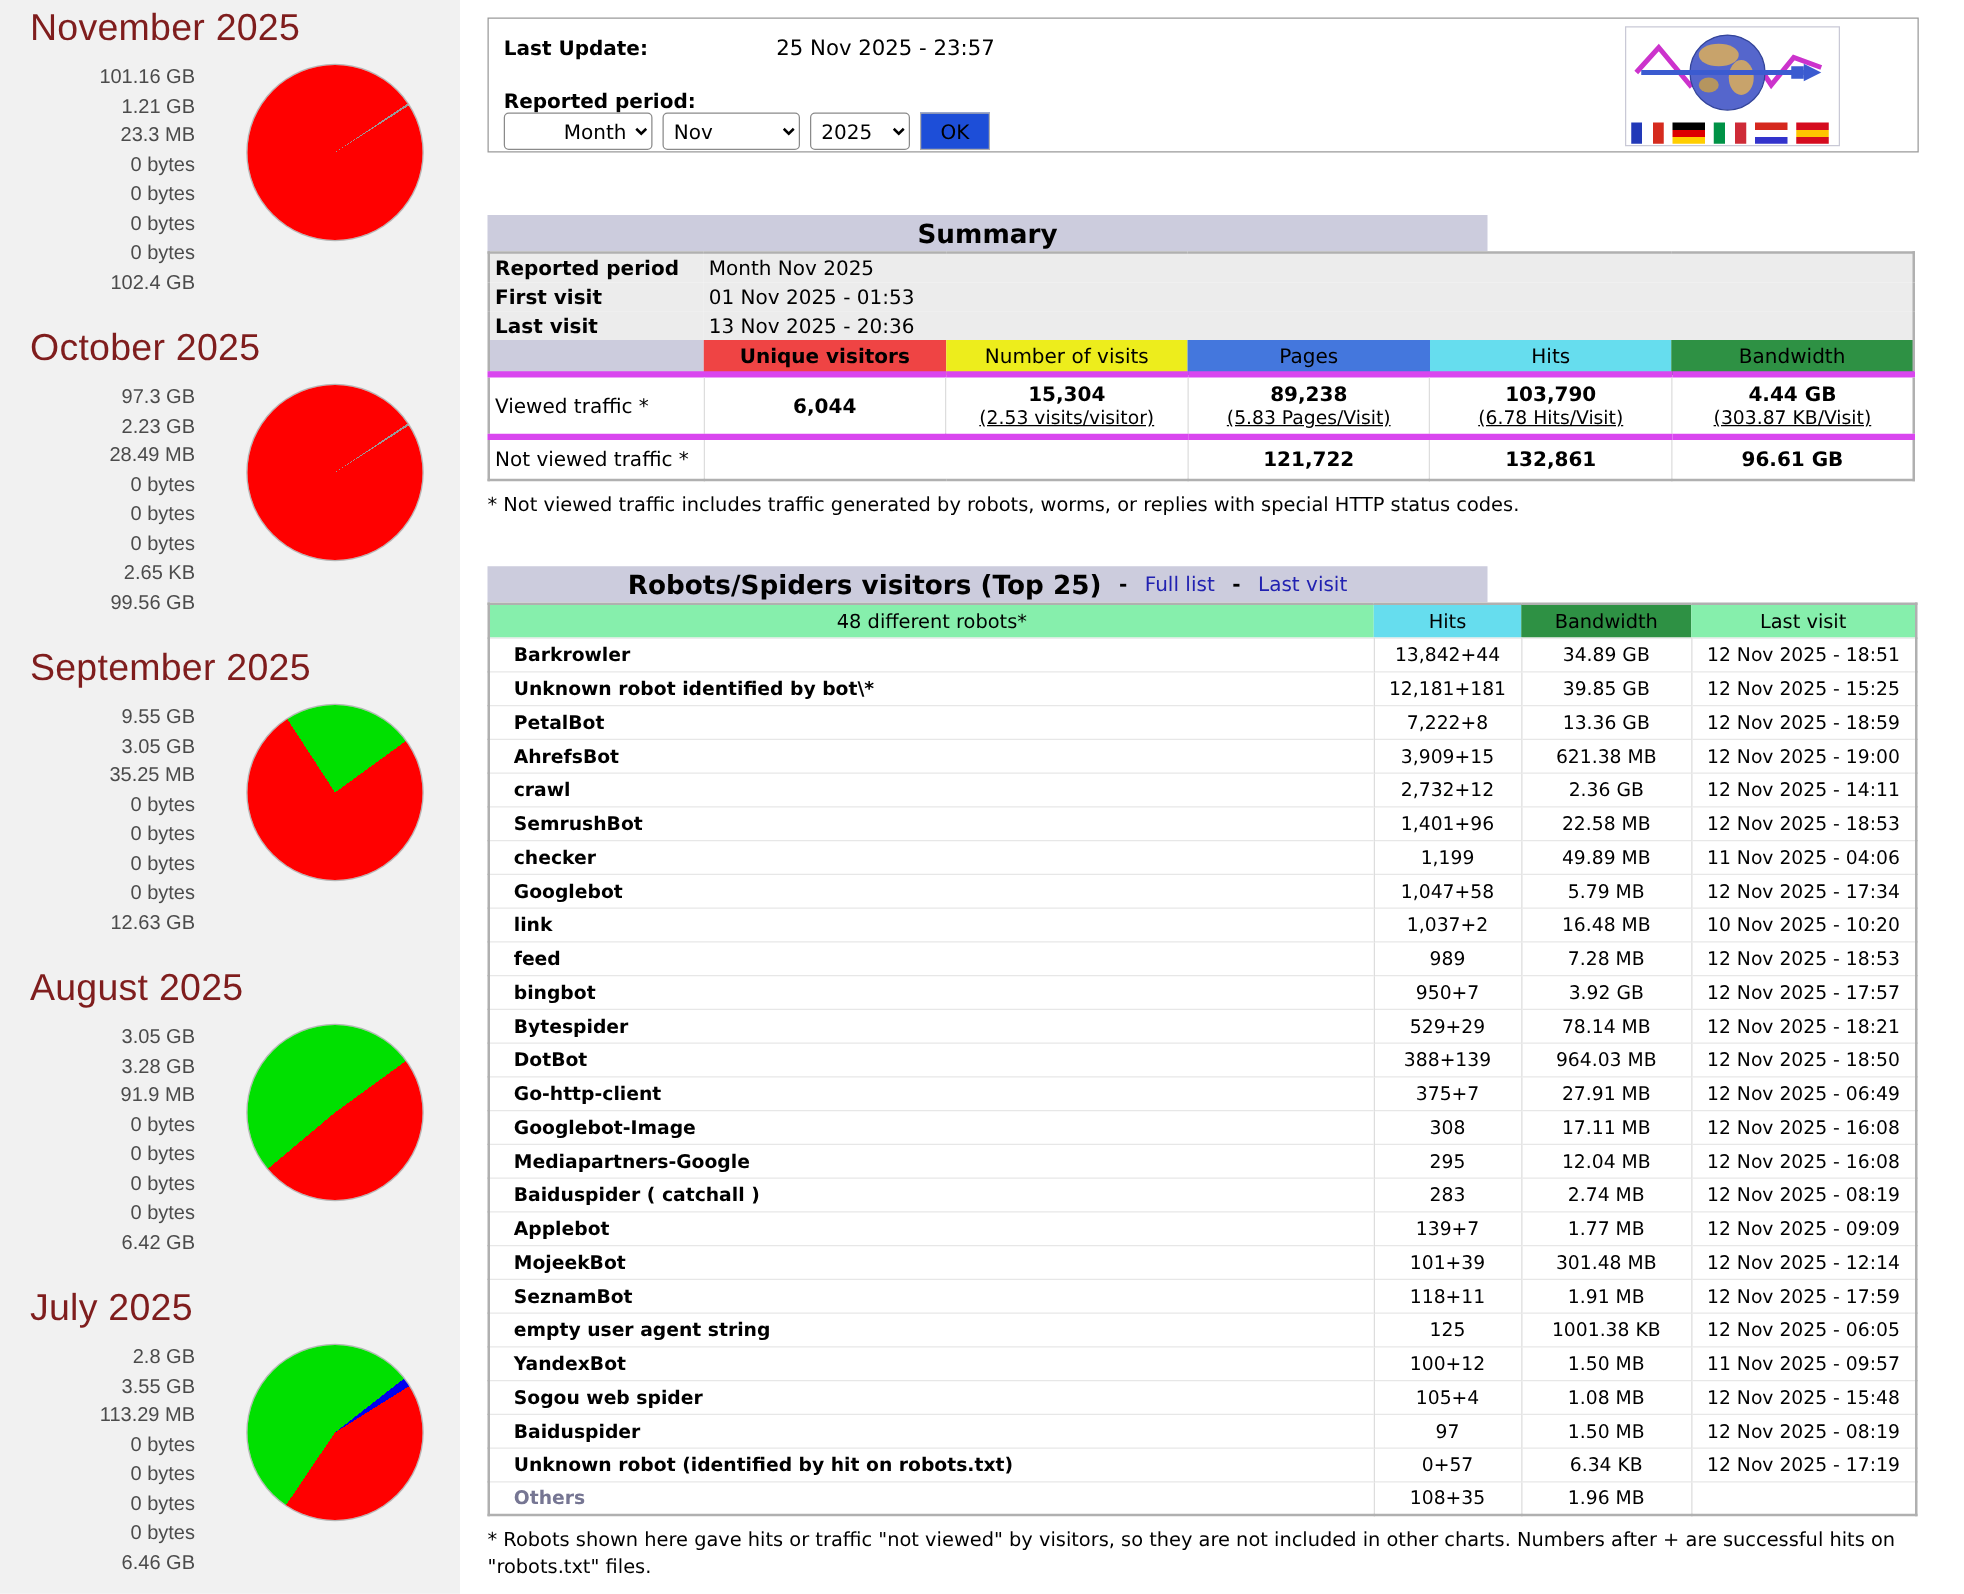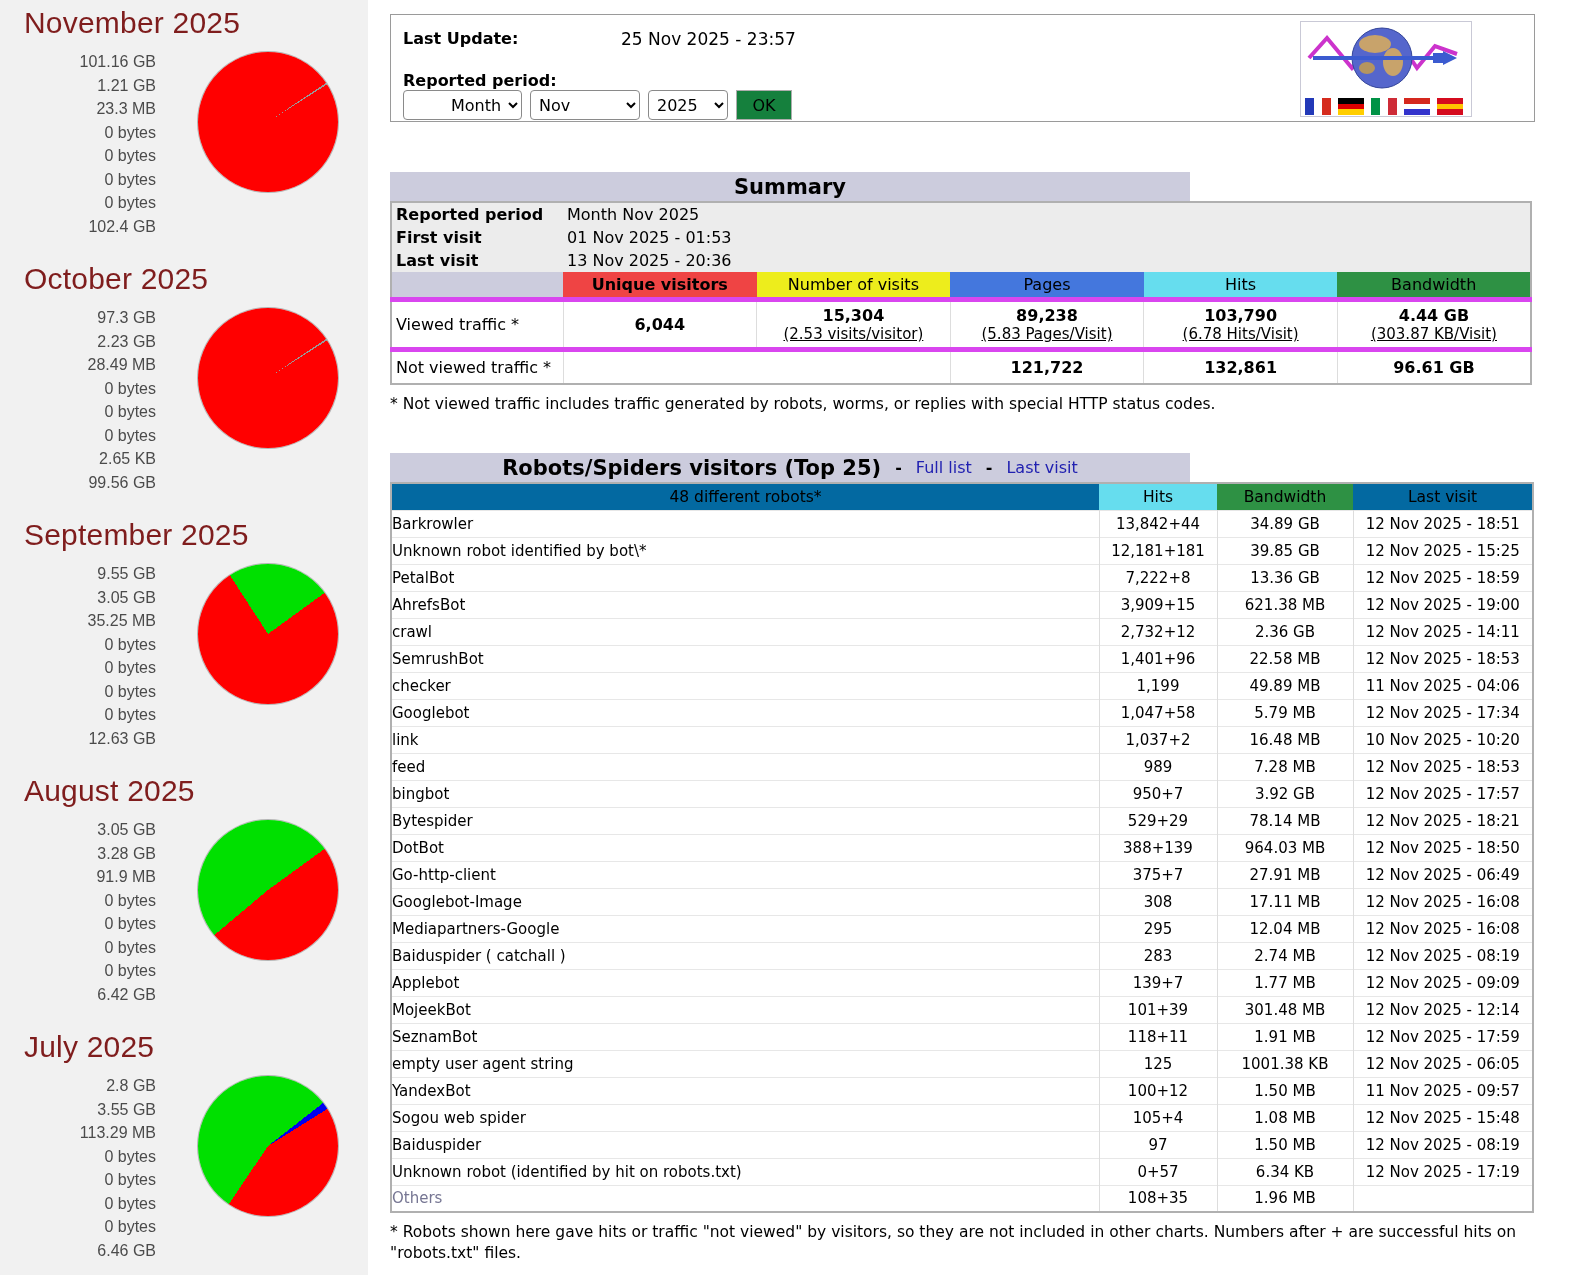--- a/index.html
+++ b/index.html
@@ -24,21 +24,21 @@
   .header-box { position:relative; border:1px solid #9a9a9a; height:108px; padding:10px 12px; }
   .hdr-row { display:flex; margin-bottom:4px; }
   .hdr-row.second { margin-top:18px;flex-direction:column; }
   .hdr-label { width:218px; font-weight:bold; font-size:16px; padding-top:4px; }
   .hdr-value { font-size:17px; padding-top:4px; }
   .hdr-controls { display:flex; align-items:center; gap:8px; }
   select { font-family:"DejaVu Sans", sans-serif; font-size:16px; height:30px;
            border:1px solid #8a8a8a; border-radius:4px; background:#fff; padding:0 4px; }
   .sel-type { width:119px;padding-left:43px; } .sel-month { width:110px; } .sel-year { width:80px; }
   .ok-btn { font-family:"DejaVu Sans", sans-serif; font-size:16px; height:30px; width:56px;
-            border:1px solid #adadad; background:#15803d; }
+            border:1px solid #adadad; background:#1d4ed8; }
 
   .logo-box { position:absolute; right:62px; top:6px; width:172px; height:96px;
               border:1px solid #c9c9d6; background:#fff; padding:2px 4px; }
   .flags { display:flex; gap:7px; margin-top:2px; }
   .flag { width:26px; height:17px; display:block; }
 
   
   .bar { width:800px; height:29px; background:#ccccdd; display:flex;
          align-items:center; justify-content:center; gap:14px; }
   .bar-title { font-weight:bold; font-size:21px; }
@@ -58,23 +58,23 @@
   .sum-cell:last-child, .sum-label:last-child { border-right:none; }
   .sum-main { font-weight:bold; font-size:16px; }
   .sum-sub { font-size:15px;text-decoration:underline; }
   .row-sep td { border-top:5px solid #d946ef; }
 
   .note { font-size:15.5px; margin-top:9px; line-height:21px; }
 
   
   .robots-table td { font-size:15px; height:27px; }
   .r-head td { font-size:15.5px; text-align:center; padding:2px 0; }
-  .rh-name, .rh-lv { background:#0369a1; }
+  .rh-name, .rh-lv { background:#86efac; }
   .r-row td { border-top:1px solid #e7e7e7; }
-  .r-name { padding-left:0; border-right:1px solid #ddd; }
+  .r-name { padding-left:19px; border-right:1px solid #ddd;font-weight:bold; }
   .r-hits { text-align:center; border-right:1px solid #ddd; }
   .r-bw   { text-align:center; border-right:1px solid #ddd; }
   .r-lv   { text-align:center; }
   .r-others { color:#767693; }
 </style>
 </head>
 <body>
 
 <div class="page">
 

